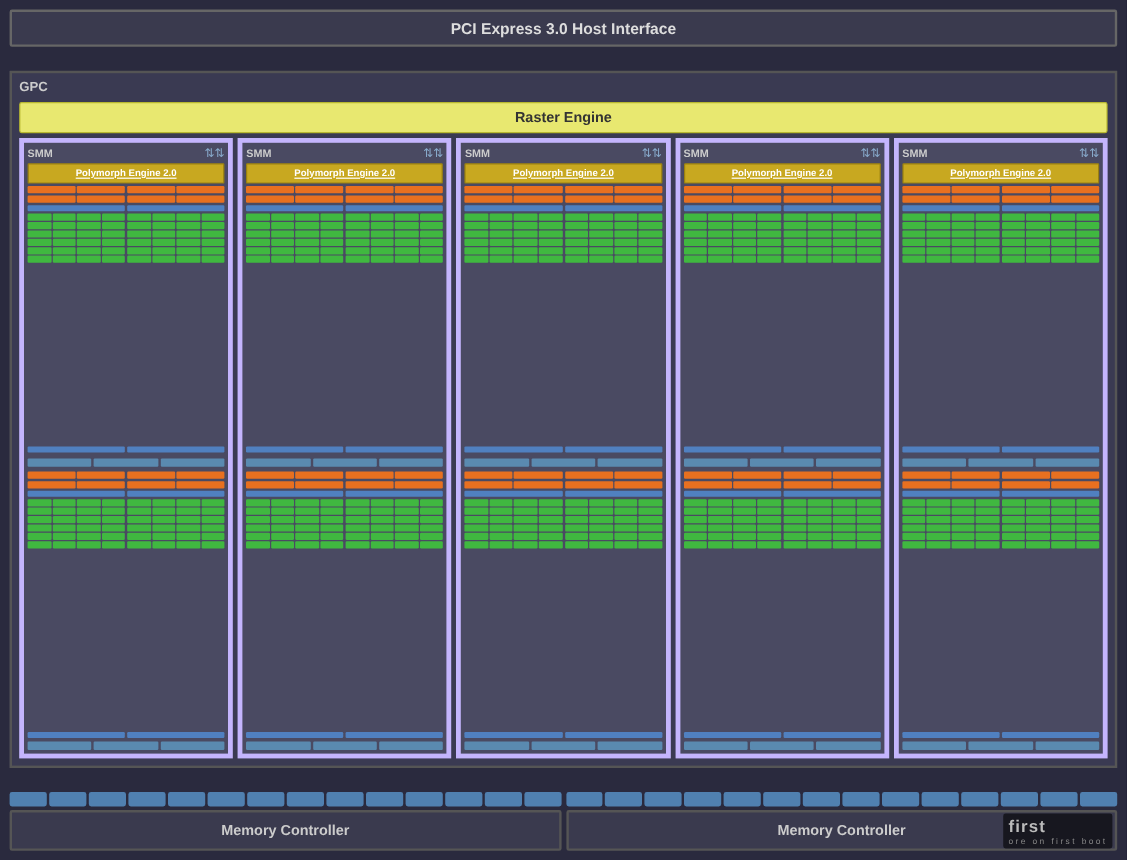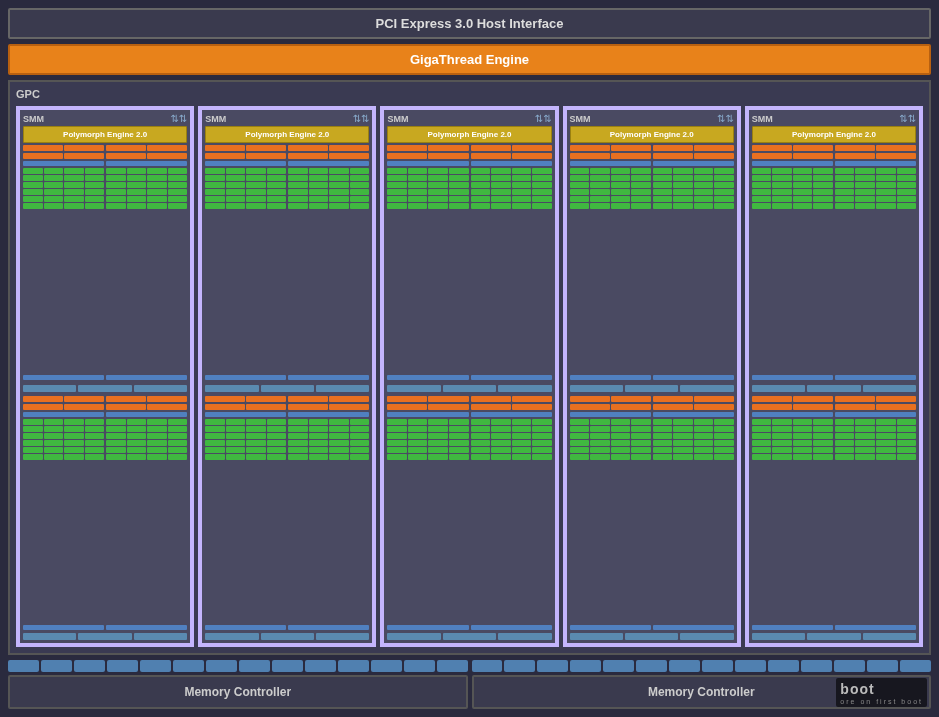--- a/index.html
+++ b/index.html
@@ -10,21 +10,21 @@
       font-family: Arial, sans-serif;
       overflow: hidden;
     }
     .main-container {
       width: 939px;
       height: 717px;
       background: #2a2a3e;
       padding: 8px;
       display: flex;
       flex-direction: column;
-      gap: 5px;
+      gap: 20px;
     }
     .pci-bar {
       background: #3a3a4e;
       border: 2px solid #666;
       text-align: center;
       padding: 6px;
       color: #ddd;
       font-size: 13px;
       font-weight: bold;
       border-radius: 2px;
@@ -95,20 +95,21 @@
     }
     .polymorph-bar {
       background: #c8a820;
       border: 1px solid #9a8010;
       text-align: center;
       padding: 3px 2px;
       color: #fff;
       font-size: 8px;
       font-weight: bold;
       border-radius: 1px;
+      text-decoration: underline;
     }
     .cuda-section {
       display: flex;
       gap: 2px;
       flex: 1;
     }
     .cuda-half {
       flex: 1;
       display: flex;
       flex-direction: column;
@@ -199,26 +200,26 @@
   </style>
 </head>
 <body>
 
 <div class="main-container">
 
   <div class="pci-bar">
     <span>PCI Express 3.0 Host Interface</span>
   </div>
 
-  <div class="giga-bar">
-    <span>GigaThread Engine</span>
-  </div>
 
   <div class="gpc-container">
     <div class="gpc-label">GPC</div>
+    <div class="raster-bar">
+      <span>Raster Engine</span>
+    </div>
 
     <div class="smm-row">
 
       <div class="smm-block">
         <div class="smm-header">
           <span class="smm-label">SMM</span>
           <span class="arrows">⇅⇅</span>
         </div>
         <div class="polymorph-bar">Polymorph Engine 2.0</div>
         <div class="cuda-section">
@@ -1370,19 +1371,19 @@
 
     <div class="memory-controller-row" style="position:relative;">
       <div class="memory-controller-block">
         <span>Memory Controller</span>
       </div>
       <div class="memory-controller-block">
         <span>Memory Controller</span>
       </div>
 
       <div style="position:absolute;bottom:2px;right:4px;background:rgba(0,0,0,0.6);padding:2px 4px;border-radius:2px;">
-        <span style="color:#bbb;font-size:14px;font-weight:bold;letter-spacing:1px;">boot</span>
+        <span style="color:#bbb;font-size:14px;font-weight:bold;letter-spacing:1px;">first</span>
         <div style="color:#888;font-size:7px;text-align:center;letter-spacing:2px;">ore on first boot</div>
       </div>
     </div>
   </div>
 
 </div>
 
 </body></html>

